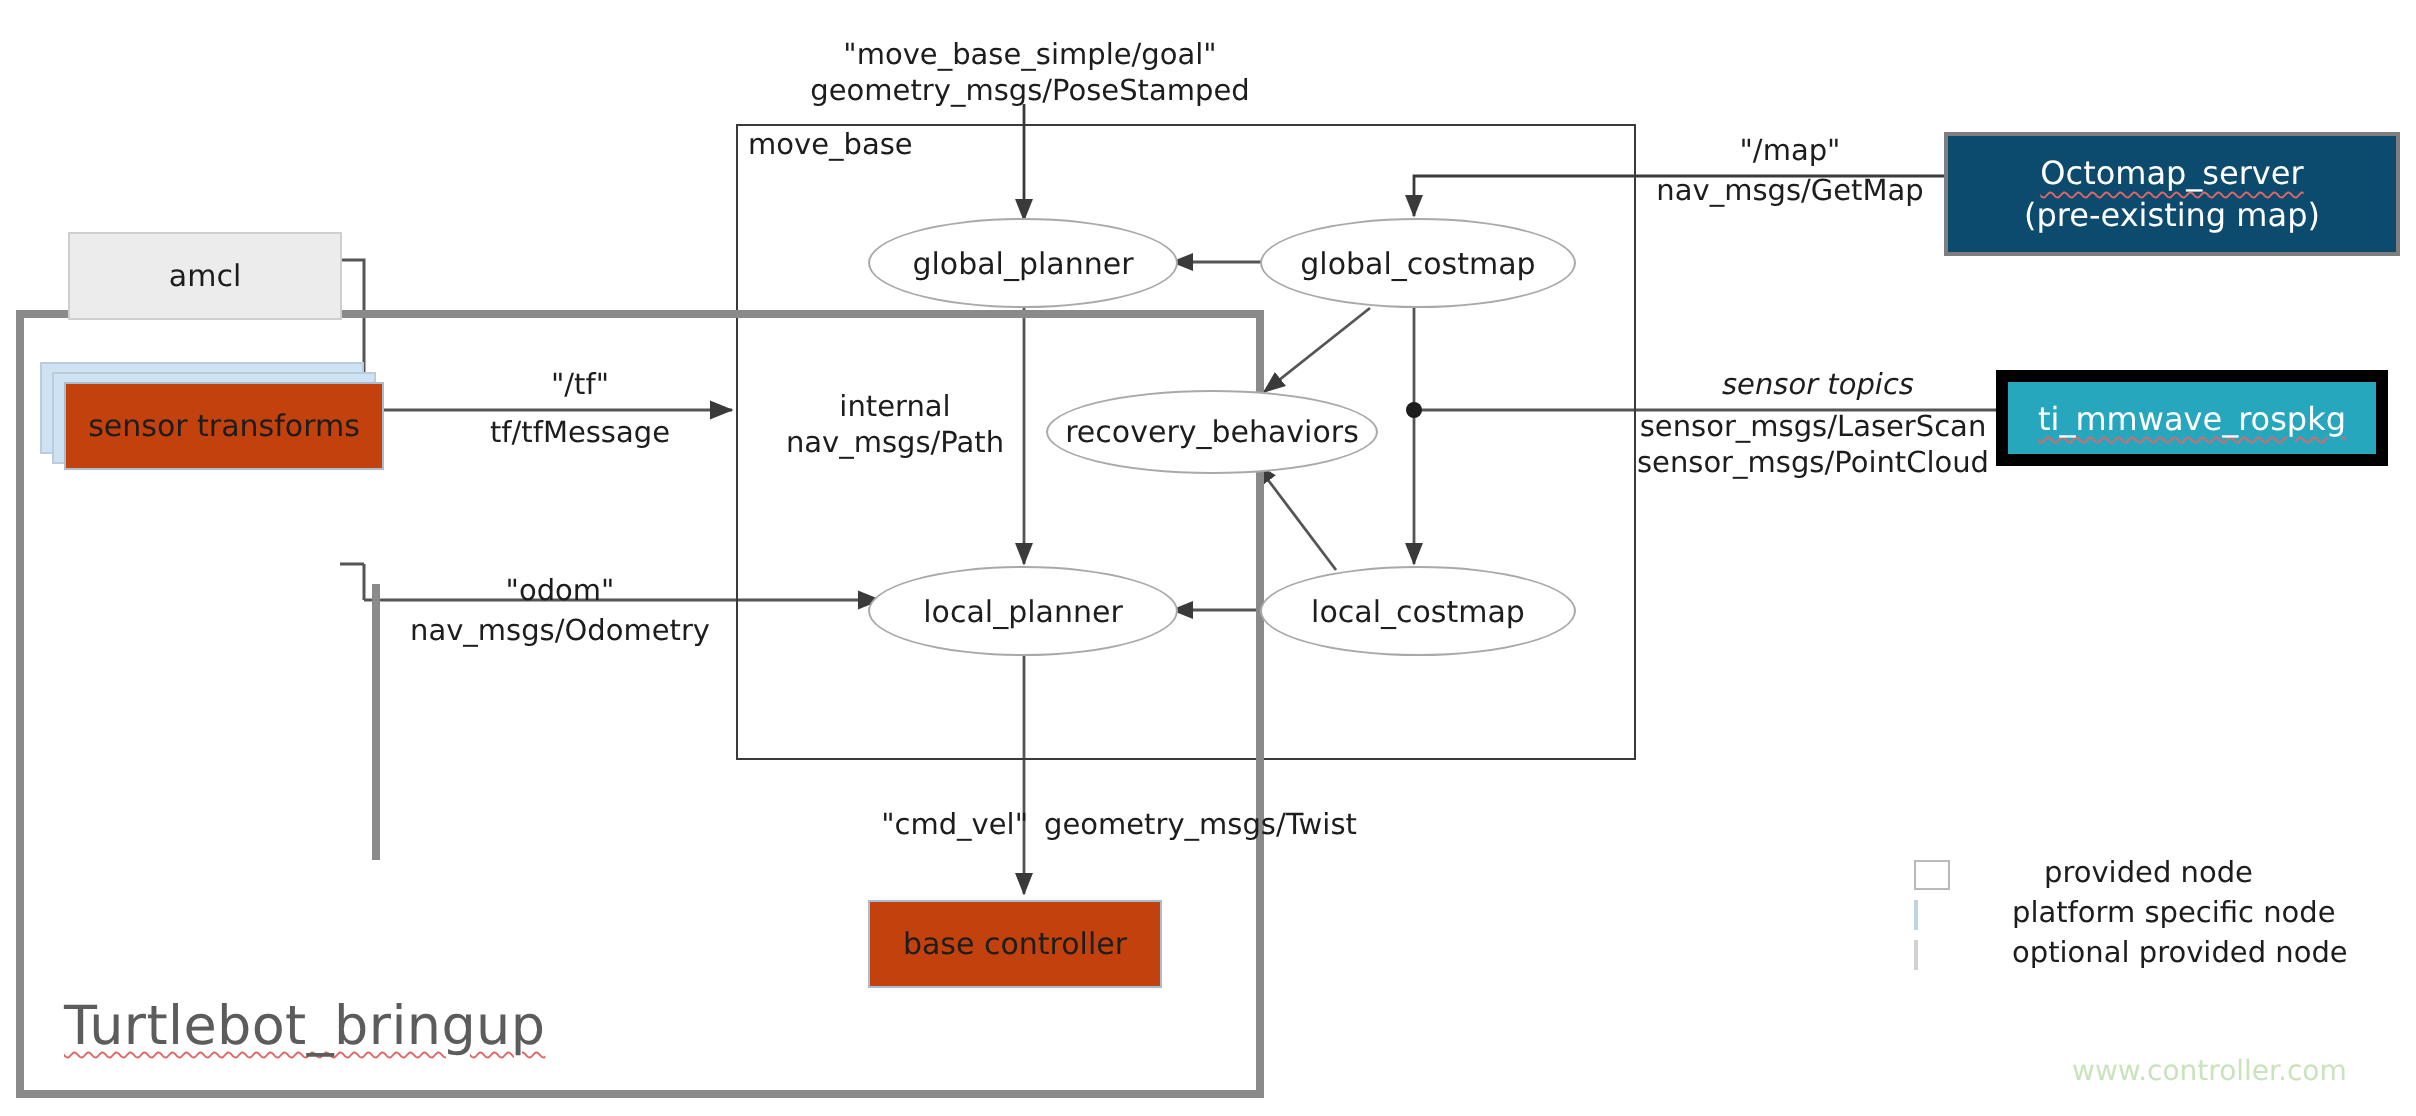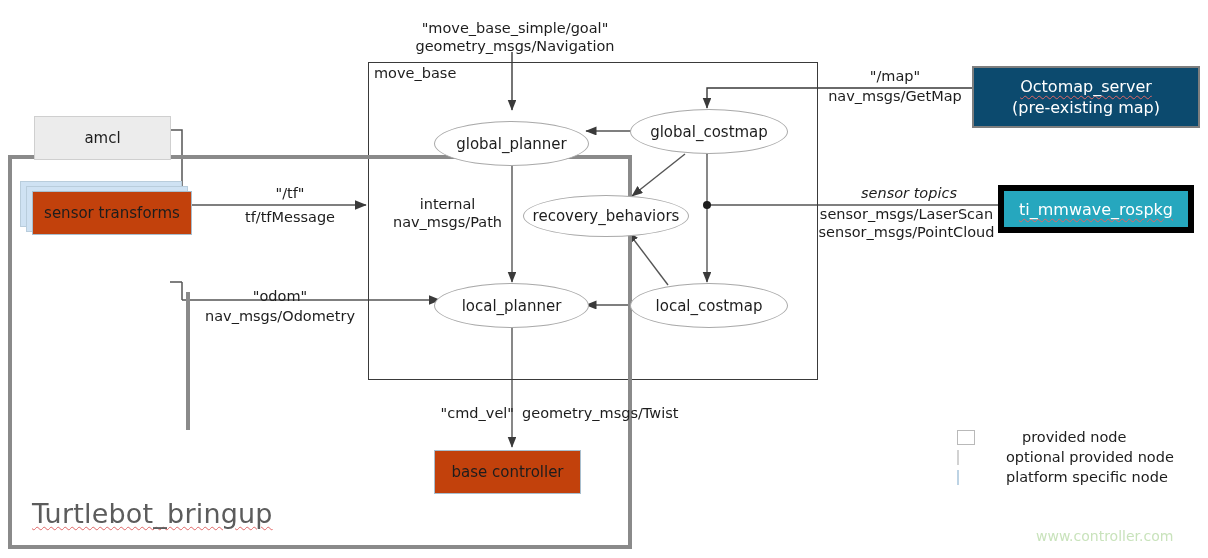--- a/index.html
+++ b/index.html
@@ -180,21 +180,21 @@
   <div class="stack-l" style="left:26px;top:186px;width:160px;height:44px;"></div>
   <div class="node blue abs" style="left:32px;top:191px;width:160px;height:44px;">
     <span>sensor transforms</span>
   </div>
 
 
   <div class="node blue abs" style="left:434px;top:450px;width:147px;height:44px;">
     <span>base controller</span>
   </div>
 
-  <div class="ell" style="left:434px;top:121px;width:155px;height:45px;">
+  <div class="ell" style="left:434px;top:109px;width:155px;height:45px;">
     <span>global_planner</span>
   </div>
 
   <div class="ell" style="left:630px;top:109px;width:158px;height:45px;">
     <span>global_costmap</span>
   </div>
 
   <div class="ell" style="left:523px;top:195px;width:166px;height:42px;">
     <span>recovery_behaviors</span>
   </div>
@@ -210,21 +210,21 @@
   <div id="octomap">
     <span class="squig">Octomap_server</span>
     <span>(pre-existing  map)</span>
   </div>
 
   <div id="mmwave">
     <span class="squig">ti_mmwave_rospkg</span>
   </div>
 
   <div class="lbl" style="left:350px;top:20px;width:330px;">"move_base_simple/goal"</div>
-  <div class="lbl" style="left:350px;top:38px;width:330px;">geometry_msgs/Navigation</div>
+  <div class="lbl" style="left:350px;top:38px;width:330px;">geometry_msgs/PoseStamped</div>
 
   <div class="lbl" style="left:820px;top:68px;width:150px;">"/map"</div>
   <div class="lbl" style="left:820px;top:88px;width:150px;">nav_msgs/GetMap</div>
 
   <div class="lbl" style="left:215px;top:185px;width:150px;">"/tf"</div>
   <div class="lbl" style="left:215px;top:209px;width:150px;">tf/tfMessage</div>
 
   <div class="lbl" style="left:195px;top:288px;width:170px;">"odom"</div>
   <div class="lbl" style="left:195px;top:308px;width:170px;">nav_msgs/Odometry</div>
 
@@ -237,23 +237,23 @@
 
   <div class="lbl" style="left:418px;top:405px;width:96px;text-align:right;">"cmd_vel"</div>
   <div class="lbl" style="left:522px;top:405px;width:170px;text-align:left;">geometry_msgs/Twist</div>
 
   <div id="legend">
     <div class="leg-row">
       <span class="sw white"></span>
       <span class="leg-txt">provided node</span>
     </div>
     <div class="leg-row">
+      <span class="sw blue"></span>
+      <span class="leg-txt">platform specific node</span>
+    </div>
+    <div class="leg-row">
       <span class="sw gray"></span>
       <span class="leg-txt">optional provided node</span>
     </div>
-    <div class="leg-row">
-      <span class="sw blue"></span>
-      <span class="leg-txt">platform specific node</span>
-    </div>
   </div>
 
   <div id="watermark">www.controller.com</div>
 </div>
 
 </body></html>

